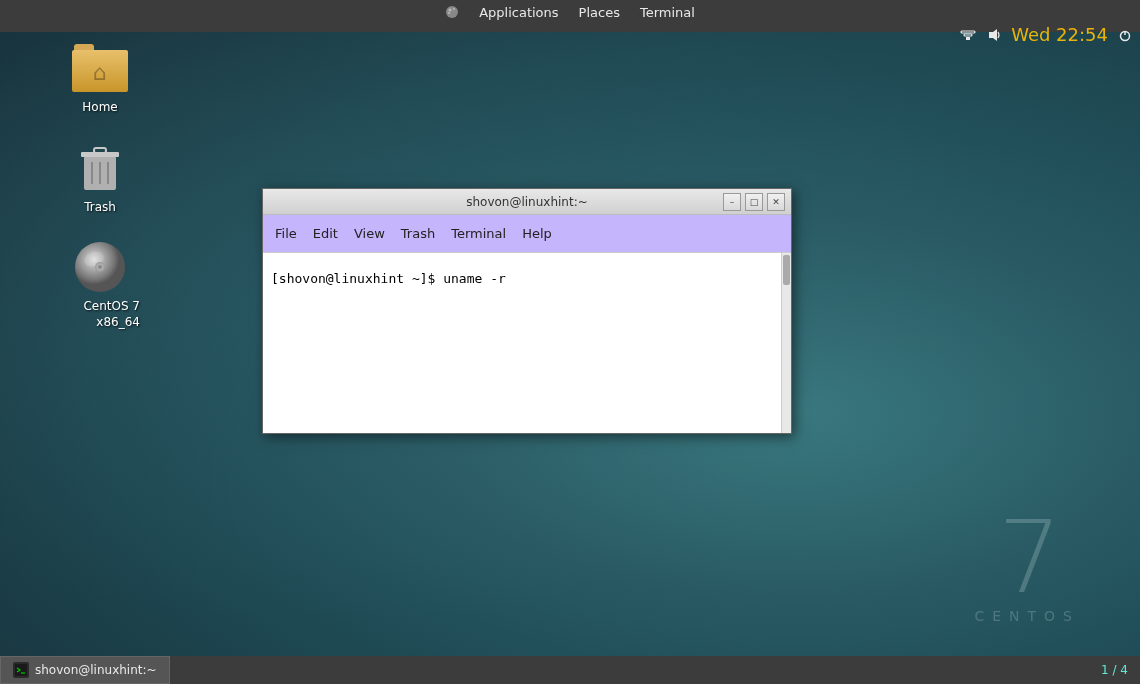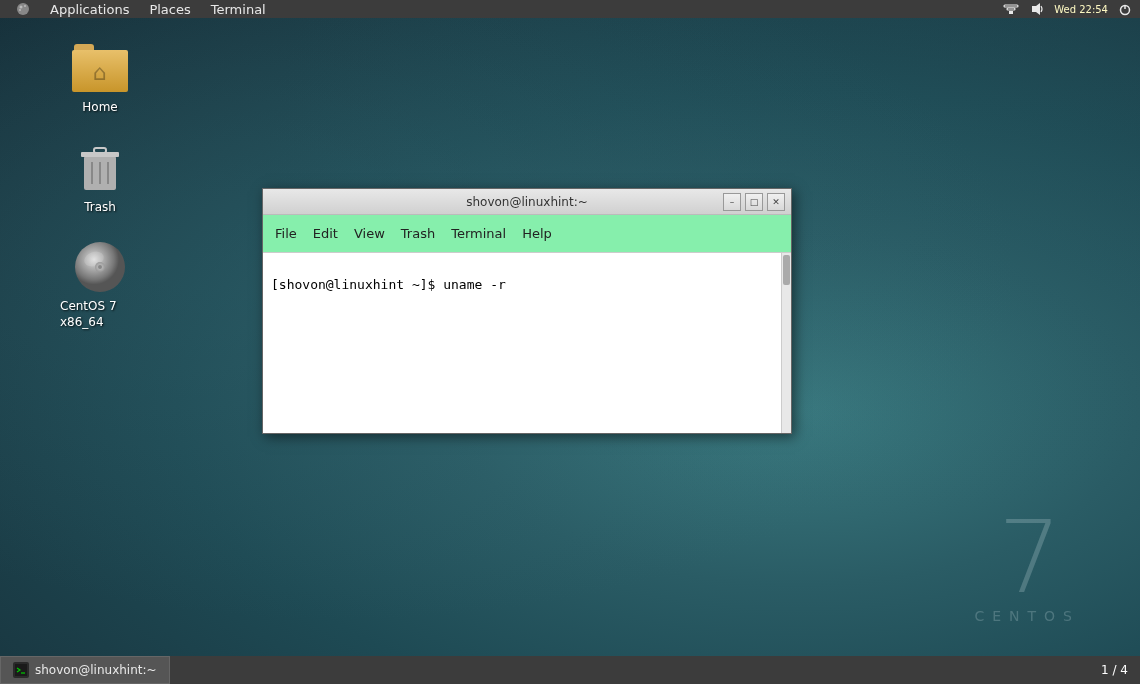--- a/index.html
+++ b/index.html
@@ -31,26 +31,27 @@
                   radial-gradient(ellipse at 80% 20%, rgba(40,90,100,0.2) 0%, transparent 50%);
       pointer-events: none;
     }
 
     
     .menubar {
       position: absolute;
       top: 0;
       left: 0;
       right: 0;
-      height: 18px;
+      height: 32px;
       background: #3c3c3c;
       display: flex;
       align-items: center;
       z-index: 100;
       padding: 0 6px;
+      flex-direction: column;
     }
 
     .menubar-left {
       display: flex;
       align-items: center;
       gap: 0;
     }
 
     .menubar-item {
       color: #e8e8e8;
@@ -66,22 +67,22 @@
     .menubar-right {
       margin-left: auto;
       display: flex;
       align-items: center;
       gap: 8px;
       color: #e8e8e8;
       font-size: 13px;
     }
 
     .menubar-clock {
-      font-size: 10px;
-      color: #fef9c3;
+      font-size: 18px;
+      color: #eab308;
     }
 
     .menubar-icon {
       width: 18px;
       height: 18px;
       display: inline-flex;
       align-items: center;
       justify-content: center;
       cursor: pointer;
       color: #e8e8e8;
@@ -110,21 +111,21 @@
       height: 56px;
       display: flex;
       align-items: center;
       justify-content: center;
       margin-bottom: 4px;
     }
 
     .desktop-icon .icon-label {
       color: #ffffff;
       font-size: 12px;
-      text-align: left;
+      text-align: right;
       text-shadow: 1px 1px 2px rgba(0,0,0,0.8);
       line-height: 1.3;
     }
 
     
     .folder-icon {
       width: 56px;
       height: 48px;
       position: relative;
     }
@@ -210,38 +211,38 @@
       align-items: center;
       justify-content: center;
       cursor: pointer;
       font-size: 9px;
       color: #444;
     }
 
     
     .terminal-menubar {
       height: 38px;
-      background: #86efac;
+      background: #c4b5fd;
       border-bottom: 1px solid #ccc;
       display: flex;
       align-items: center;
       padding: 15px 4px;
     }
 
     .terminal-menu-item {
       padding: 2px 8px;
       font-size: 13px;
       color: #222;
       cursor: pointer;
     }
 
     
     .terminal-content {
       background: white;
-      padding: 22px 8px;
+      padding: 16px 8px;
       font-family: 'DejaVu Sans Mono', 'Liberation Mono', 'Courier New', monospace;
       font-size: 13px;
       color: #000;
       height: 180px;
       overflow: hidden;
       position: relative;
     }
 
     .terminal-line {
       line-height: 1.5;
@@ -324,21 +325,21 @@
       background: #2a2a2a;
       border-radius: 2px;
       flex-shrink: 0;
       display: flex;
       align-items: center;
       justify-content: center;
     }
 
     .taskbar-pager {
       margin-left: auto;
-      color: #ffffff;
+      color: #5eead4;
       font-size: 12px;
       padding: 0 12px;
     }
   </style>
 </head>
 <body>
 
 <div class="desktop">
 
   <div class="menubar">

